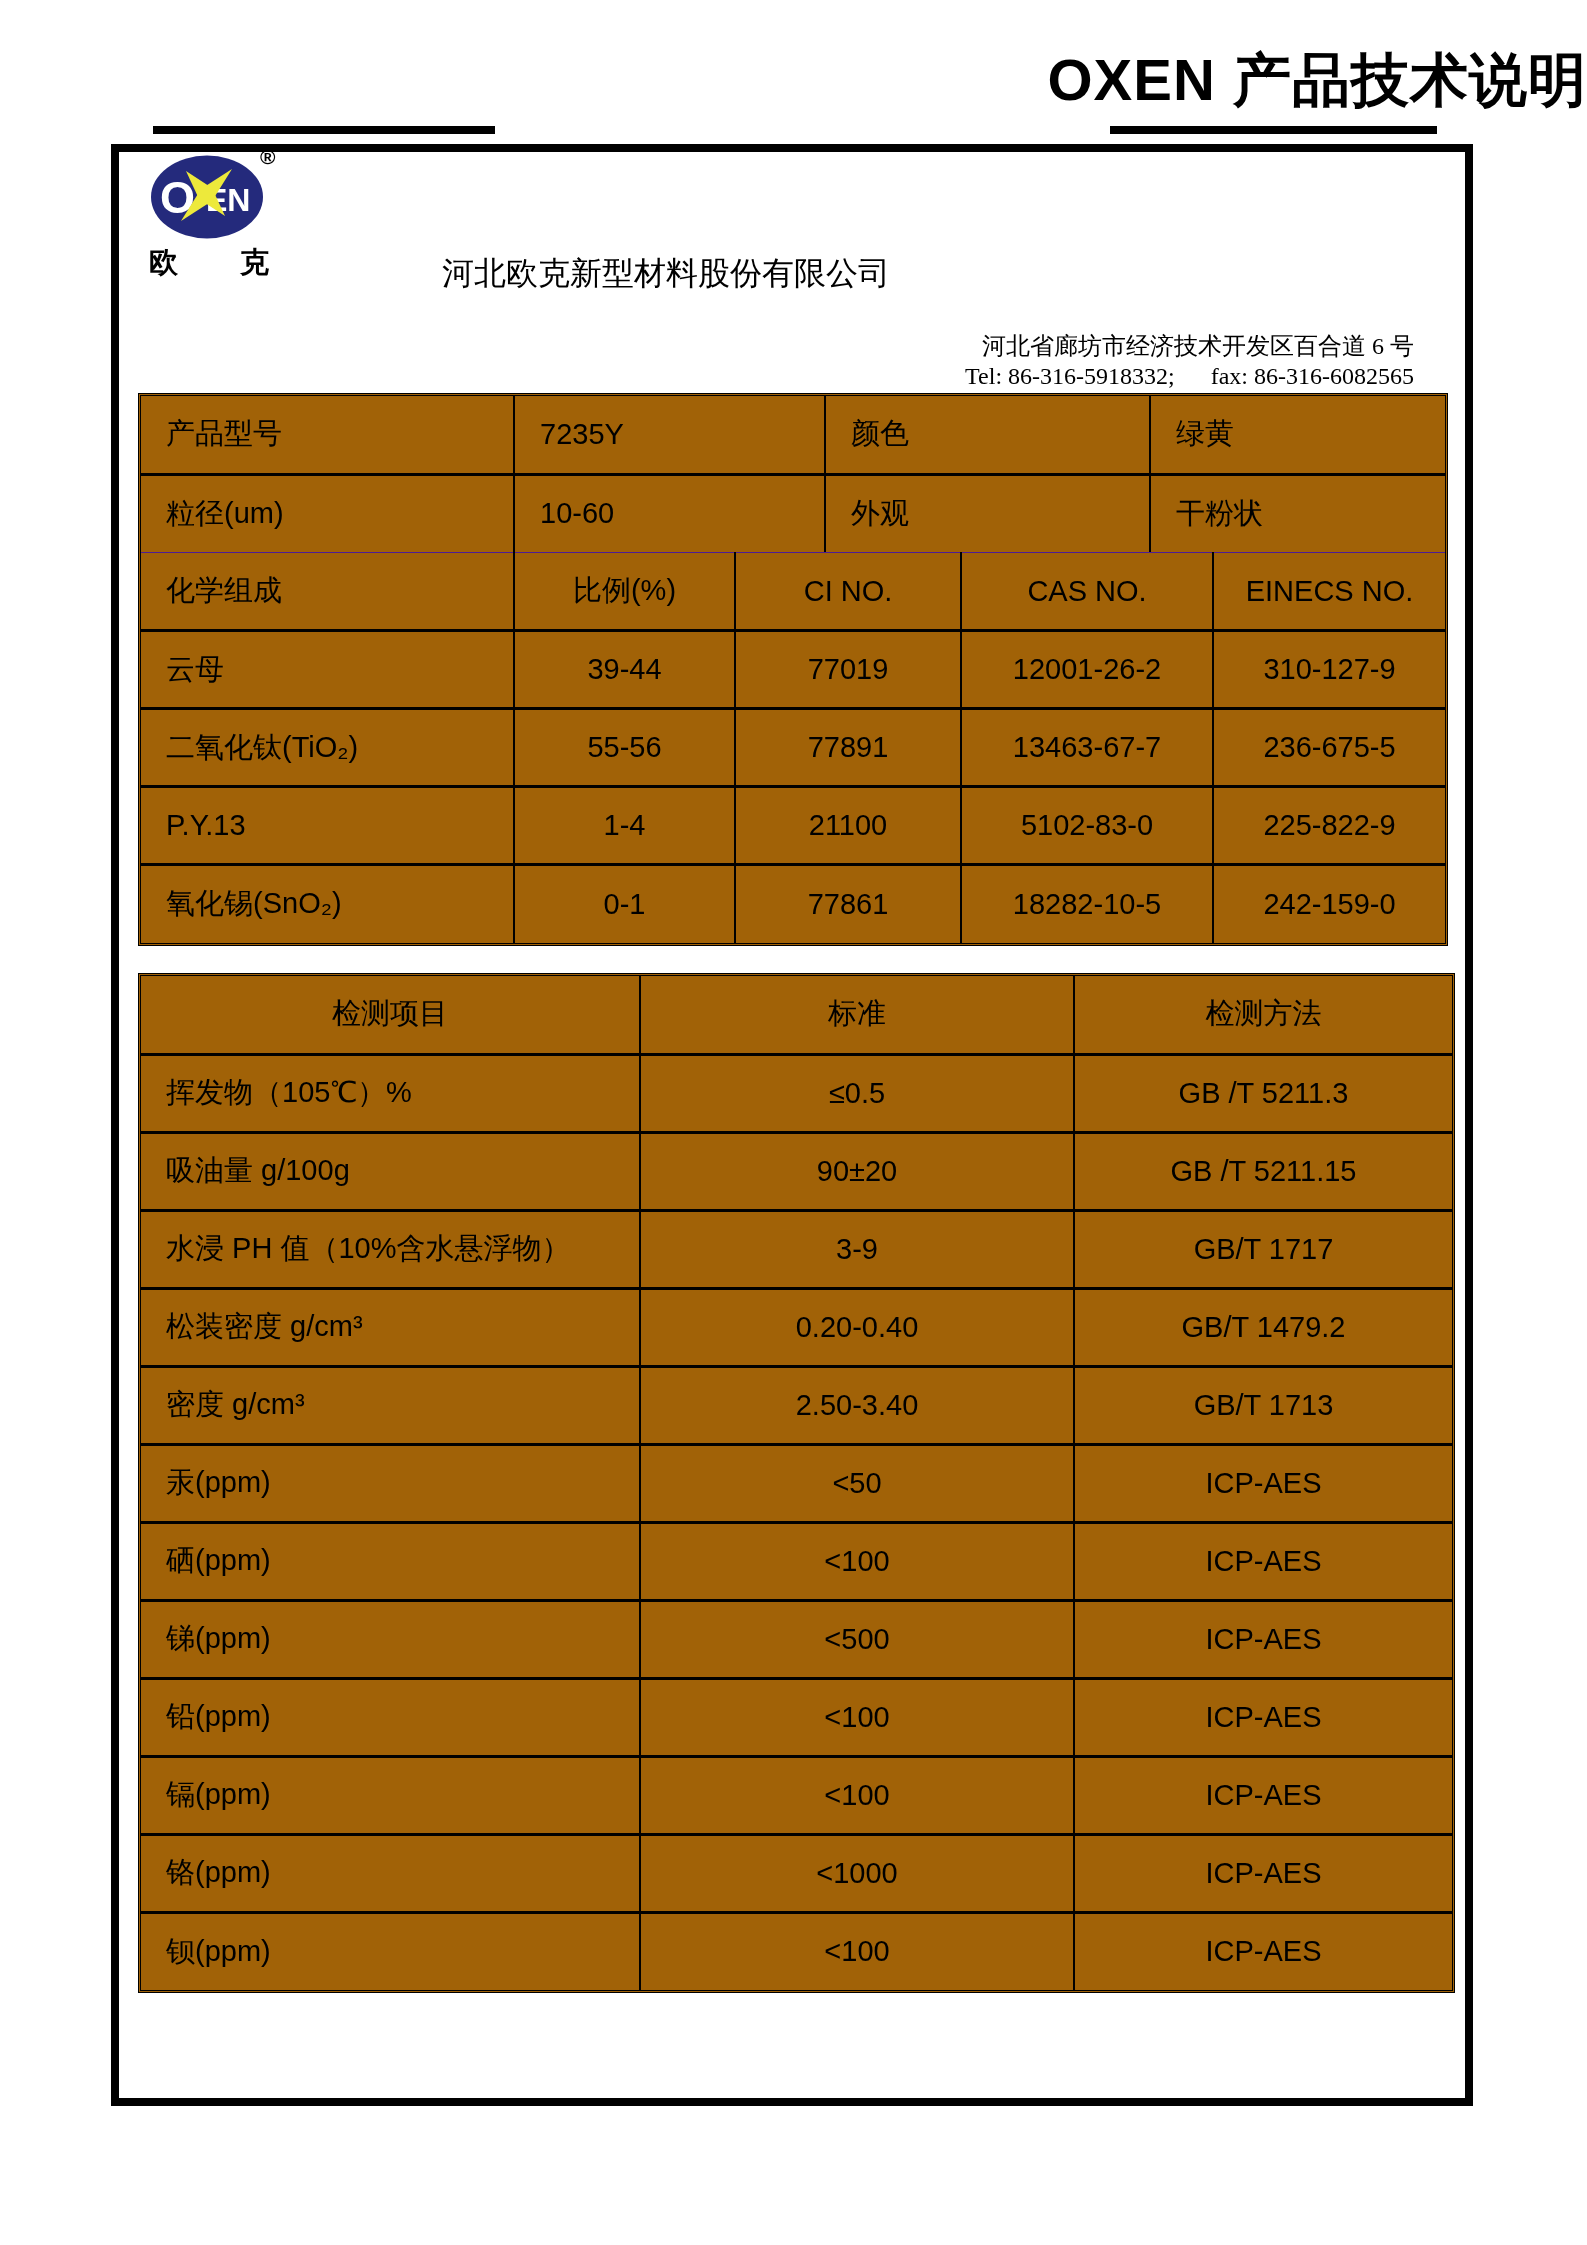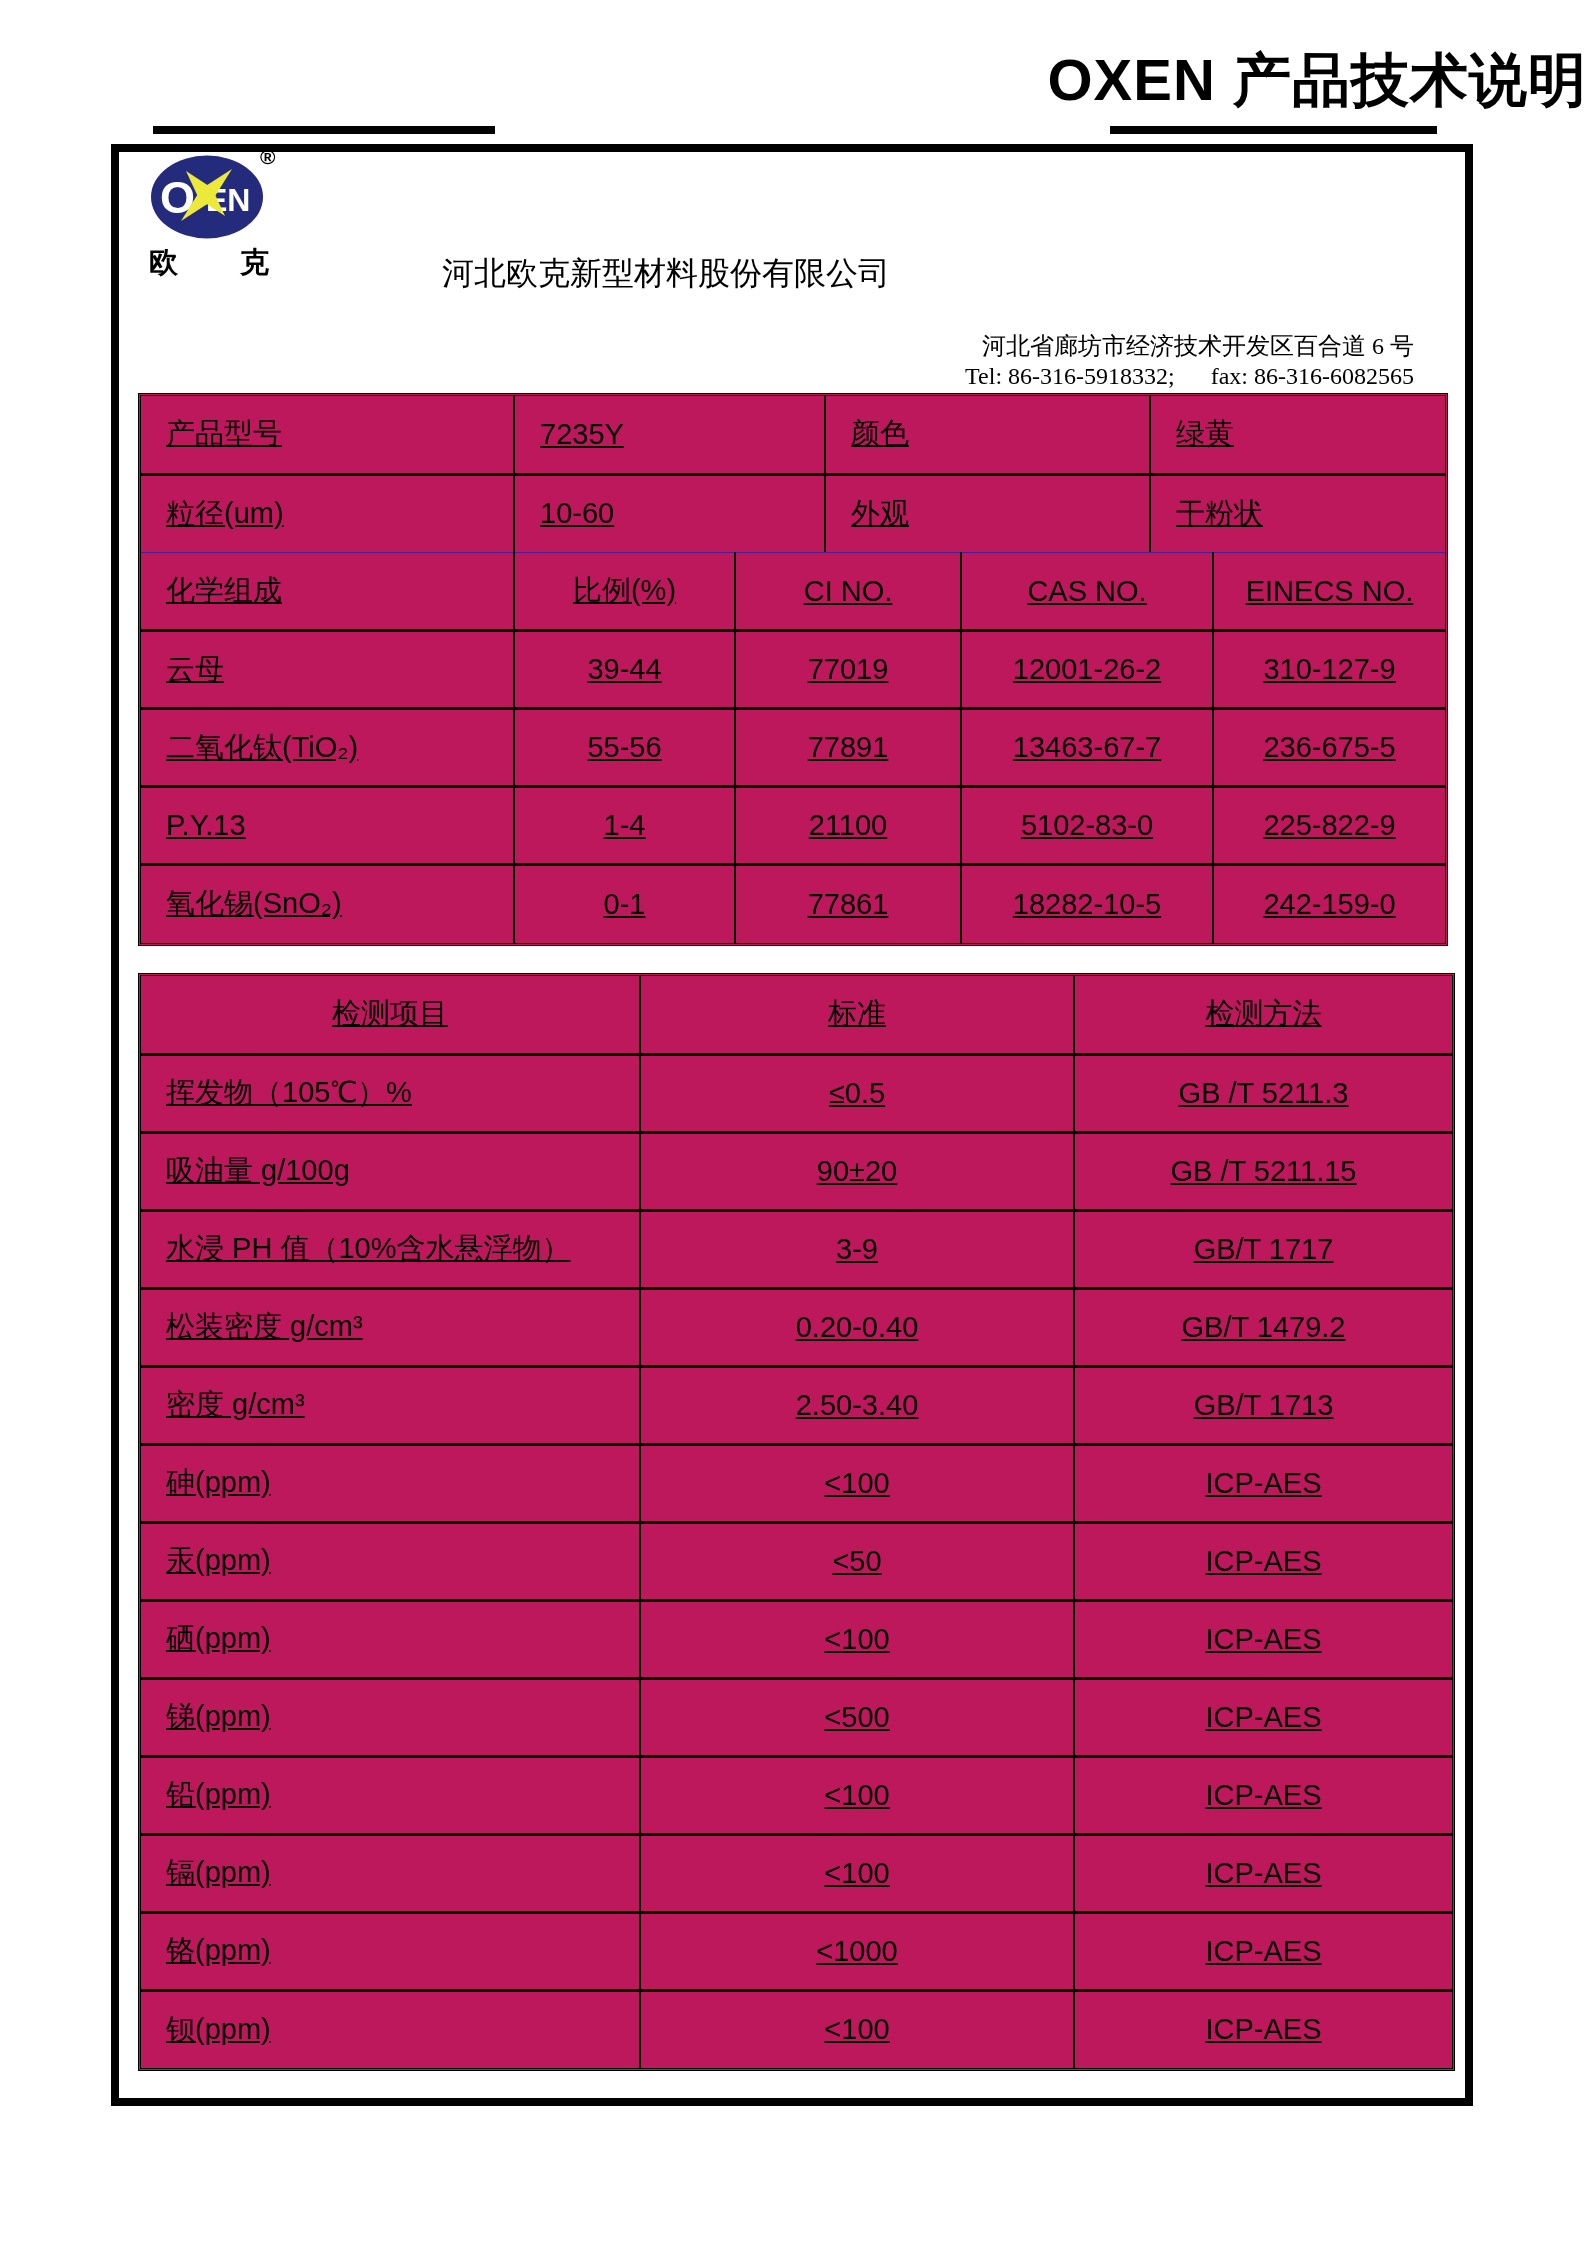--- a/index.html
+++ b/index.html
@@ -24,21 +24,21 @@
                 font-size:29px;font-weight:600;}
 
   
   .company-name{left:442px;top:252px;font-size:32px;font-weight:500;
                 font-family:"Liberation Serif",serif;white-space:nowrap;}
   .addr{right:173px;top:331px;text-align:right;font-family:"Liberation Serif",serif;line-height:30px;}
   .addr .a1{font-size:24px;white-space:pre;}
   .addr .a2{font-size:24px;white-space:pre;}
 
   
-  .twrap{border:3px double #000;box-sizing:border-box;background:#be185d;text-decoration:underline;}
+  .twrap{border:3px double #000;box-sizing:border-box;background:#a16207;}
   .t1{left:138px;top:393px;width:1310px;}
   .t2{left:138px;top:973px;width:1317px;}
   table{border-collapse:collapse;table-layout:fixed;width:100%;}
   td{border-left:2px solid #000;border-top:3px solid #000;font-size:29px;
      vertical-align:middle;overflow:hidden;white-space:nowrap;padding:0;}
   td:first-child{border-left:0;}
   tr.first td{border-top:0;}
   table.t1b tr.first td{border-top:1px solid #4c1d95;}
   tr{height:78px;}
   td.l{text-align:left;padding-left:25px;}
@@ -180,25 +180,20 @@
         <td class="l">松装密度 g/cm³</td>
         <td class="c">0.20-0.40</td>
         <td class="c">GB/T 1479.2</td>
       </tr>
       <tr>
         <td class="l">密度 g/cm³</td>
         <td class="c">2.50-3.40</td>
         <td class="c">GB/T 1713</td>
       </tr>
       <tr>
-        <td class="l">砷(ppm)</td>
-        <td class="c">&lt;100</td>
-        <td class="c">ICP-AES</td>
-      </tr>
-      <tr>
         <td class="l">汞(ppm)</td>
         <td class="c">&lt;50</td>
         <td class="c">ICP-AES</td>
       </tr>
       <tr>
         <td class="l">硒(ppm)</td>
         <td class="c">&lt;100</td>
         <td class="c">ICP-AES</td>
       </tr>
       <tr>

